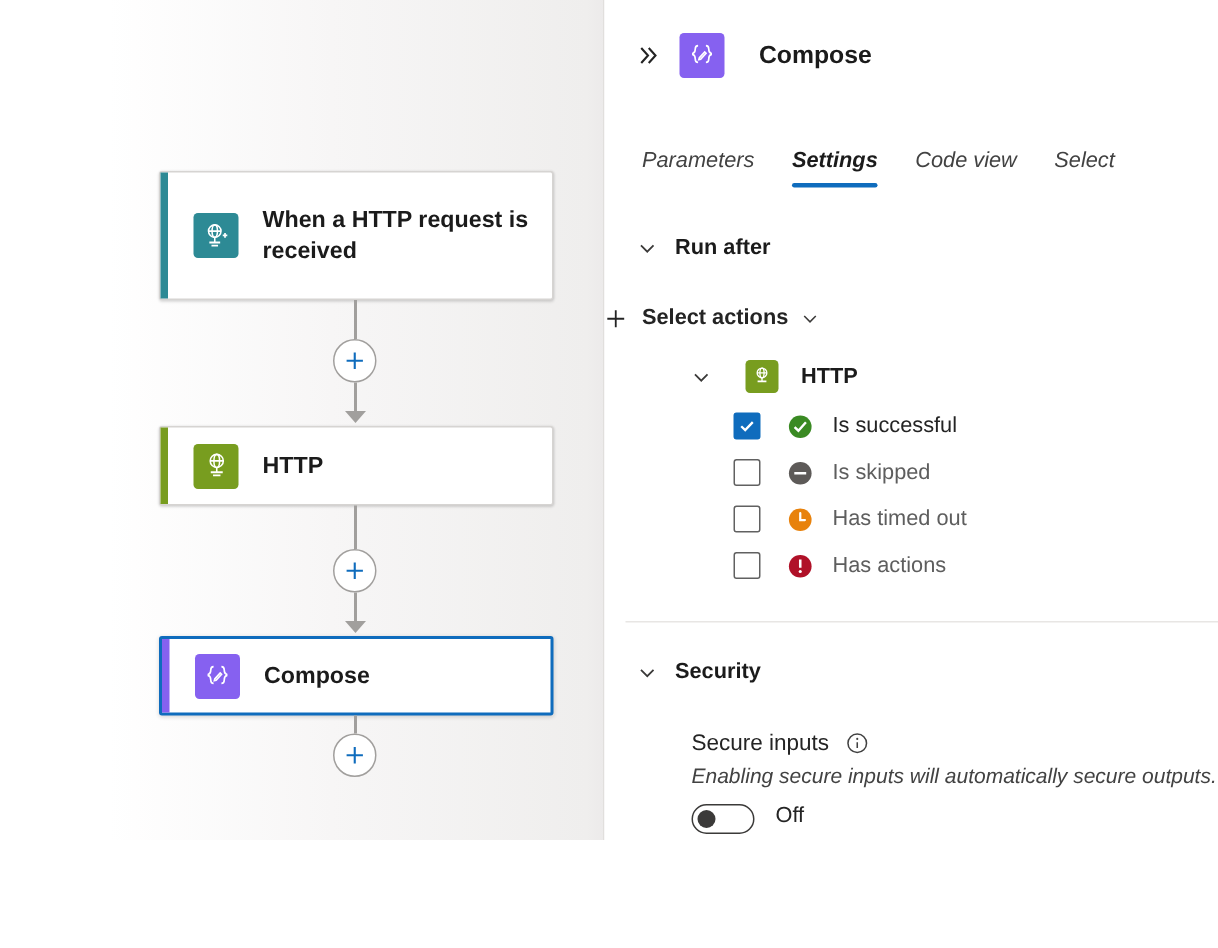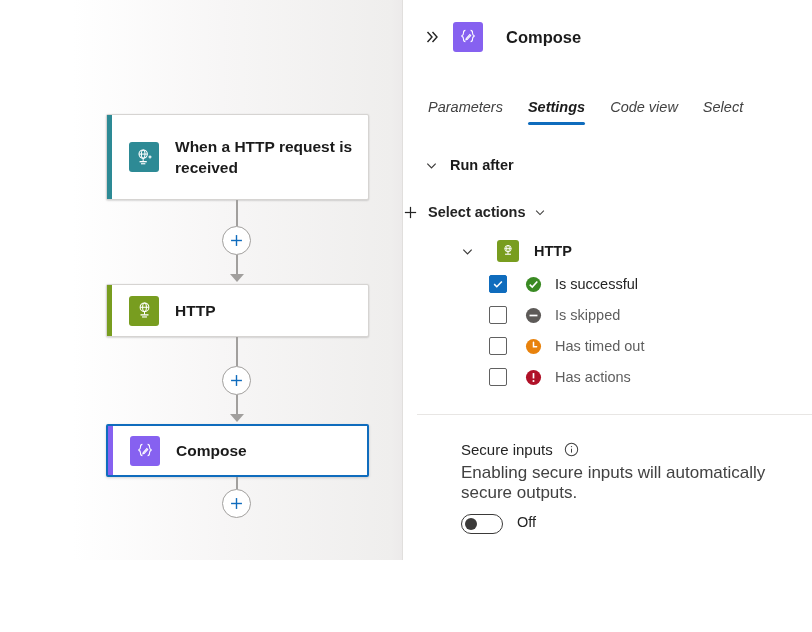--- a/index.html
+++ b/index.html
@@ -125,21 +125,21 @@
                align-items:center;justify-content:center;}
   .status-label{margin-left:13px;font-size:14.5px;color:#5e5e5e;}
   .status-row.is-checked .status-label{color:#242424;}
 
   .divider{height:1px;background:#e8e6e4;margin:28px 0 0 14px;}
 
   .field{padding-left:58px;margin-top:26px;}
   .field-label-row{display:flex;align-items:center;}
   .field-label{font-size:15px;color:#242424;}
   .info-icon{margin-left:11px;display:flex;align-items:center;color:#424242;}
-  .field-desc{margin-top:5px;font-size:17px;color:#424242;}
+  .field-desc{margin-top:5px;font-size:14px;font-style:italic;color:#424242;}
 
   .toggle-row{display:flex;margin-top:11px;}
   .toggle{
     width:42px;height:20px;border-radius:10px;box-sizing:border-box;
     border:1px solid #3b3a39;background:#ffffff;position:relative;flex:none;
   }
   .toggle .knob{
     position:absolute;left:3px;top:3px;width:12px;height:12px;border-radius:50%;
     background:#3b3a39;
   }
@@ -348,20 +348,28 @@
             <circle cx="9" cy="12.7" r="1.1" fill="#ffffff"></circle>
           </svg>
         </span>
         <span class="status-label">Has actions</span>
       </div>
     </div>
 
     <div class="divider"></div>
 
     <div class="section">
+      <div class="section-head">
+        <span class="chev">
+          <svg width="13" height="13" viewBox="0 0 14 14" fill="none" stroke="#3b3a39" stroke-width="1.3">
+            <polyline points="2.5,5 7,9.5 11.5,5"></polyline>
+          </svg>
+        </span>
+        <span class="section-title">Security</span>
+      </div>
 
       <div class="field">
         <div class="field-label-row">
           <span class="field-label">Secure inputs</span>
           <span class="info-icon">
             <svg width="15" height="15" viewBox="0 0 16 16" fill="none" stroke="#424242" stroke-width="1.1">
               <circle cx="8" cy="8" r="6.6"></circle>
               <line x1="8" y1="7.2" x2="8" y2="11.3"></line>
               <circle cx="8" cy="4.9" r="0.75" fill="#424242" stroke="none"></circle>
             </svg>

